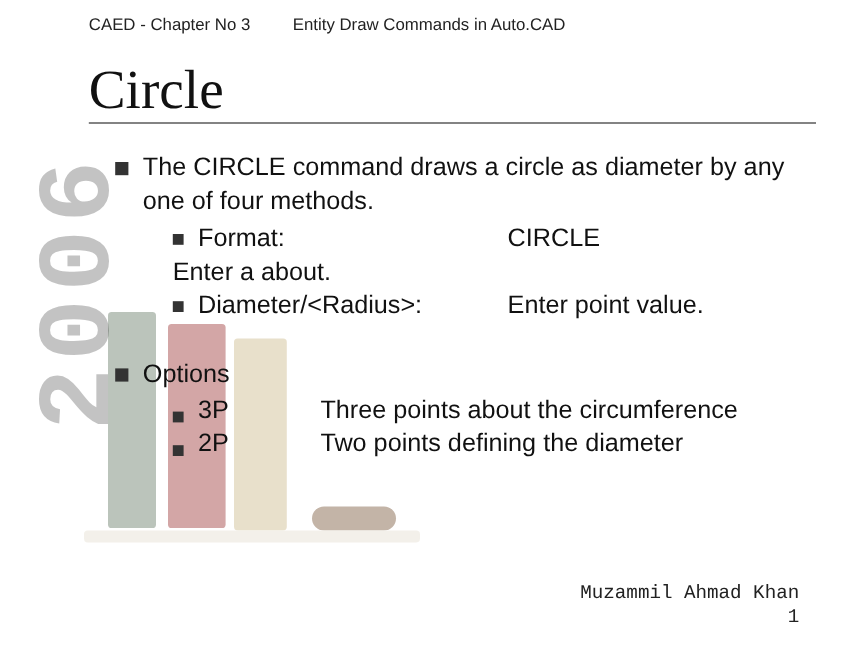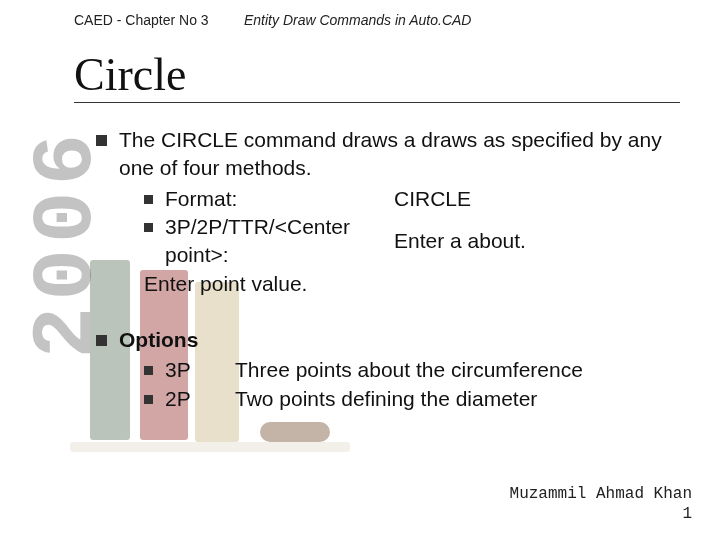--- a/index.html
+++ b/index.html
@@ -46,21 +46,21 @@
     position: absolute;
     top: 12px;
     left: 74px;
     right: 40px;
     display: flex;
     font-size: 14px;
     color: #222;
     z-index: 2;
   }
   .header .left { width: 170px; }
-  .header .right { flex: 1; font-style: italic; }
+  .header .right { flex: 1; }
   .title {
     position: absolute;
     top: 48px;
     left: 74px;
     font-family: "Times New Roman", Times, serif;
     font-size: 46px;
     color: #111;
     z-index: 2;
   }
   .hr {
@@ -95,31 +95,31 @@
   .sq-sm {
     width: 9px;
     height: 9px;
     background: #333;
     flex: 0 0 9px;
     margin-top: 10px;
     margin-right: 12px;
   }
   .lead { flex: 1; }
   .subs { margin-left: 48px; margin-top: 2px; }
-  .sub-row { display: flex; align-items: center; }
+  .sub-row { display: flex; align-items: flex-end; gap: 29px; }
   .sub-left { width: 250px; display: flex; align-items: flex-start; }
   .sub-right { flex: 1; }
-  .opt-row { display: flex; align-items: flex-start; }
+  .opt-row { display: flex; align-items: center; }
   .opt-key { width: 70px; }
-  .opt-desc { flex: 1; }
-  .bold { font-weight: 700; }
+  .opt-desc { flex: 1; margin-left: 32px; }
+  .bold { font-weight: 400; }
   .footer {
     position: absolute;
     bottom: 16px;
-    right: 28px;
+    right: 54px;
     text-align: right;
     font-family: "Courier New", monospace;
     font-size: 16px;
     color: #222;
     line-height: 1.25;
     z-index: 2;
   }
 </style>
 </head>
 <body>
@@ -140,38 +140,38 @@
 </div>
 
 <div class="title">Circle</div>
 <div class="hr"></div>
 
 <div class="content">
 
   <div class="sec">
     <div class="top-row">
       <div class="sq"></div>
-      <div class="lead">The CIRCLE command draws a draws as specified by any one of four methods.</div>
+      <div class="lead">The CIRCLE command draws a circle as diameter by any one of four methods.</div>
     </div>
     <div class="subs">
       <div class="sub-row">
         <div class="sub-left">
           <div class="sq-sm"></div>
           <div>Format:</div>
         </div>
         <div class="sub-right">CIRCLE</div>
       </div>
       <div class="sub-row">
-        <div class="sub-left">
-          <div class="sq-sm"></div>
-          <div>3P/2P/TTR/&lt;Center point&gt;:</div>
-        </div>
         <div class="sub-right">Enter a about.</div>
       </div>
       <div class="sub-row">
+        <div class="sub-left">
+          <div class="sq-sm"></div>
+          <div>Diameter/&lt;Radius&gt;:</div>
+        </div>
         <div class="sub-right">Enter point value.</div>
       </div>
     </div>
   </div>
 
   <div class="sec">
     <div class="top-row">
       <div class="sq"></div>
       <div class="lead bold">Options</div>
     </div>

